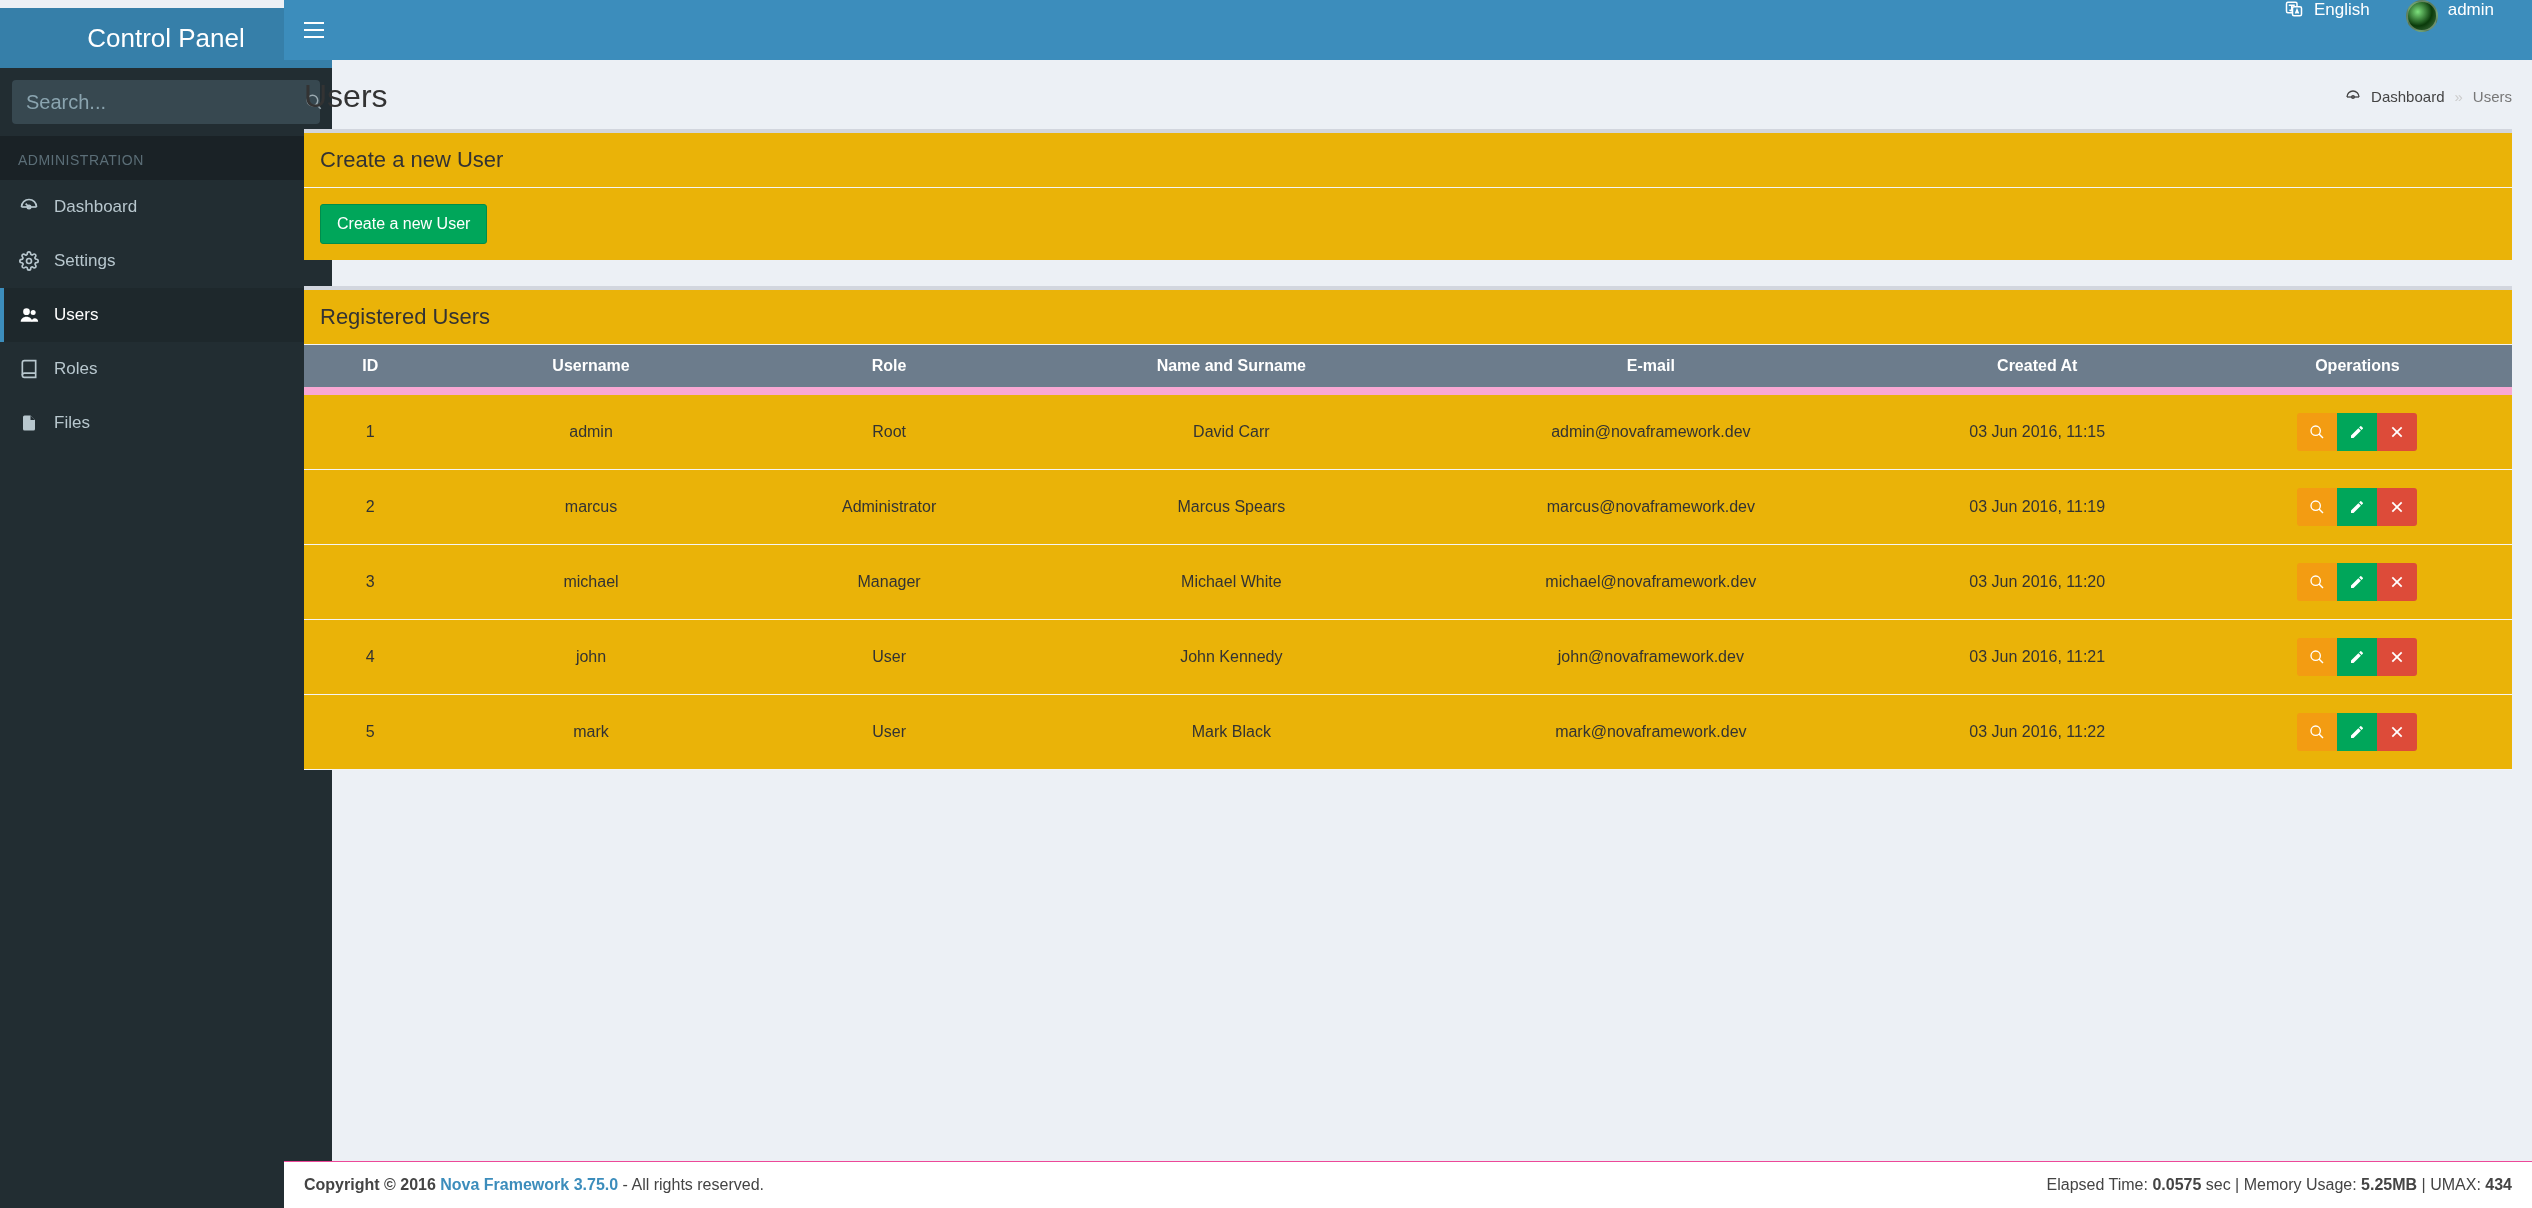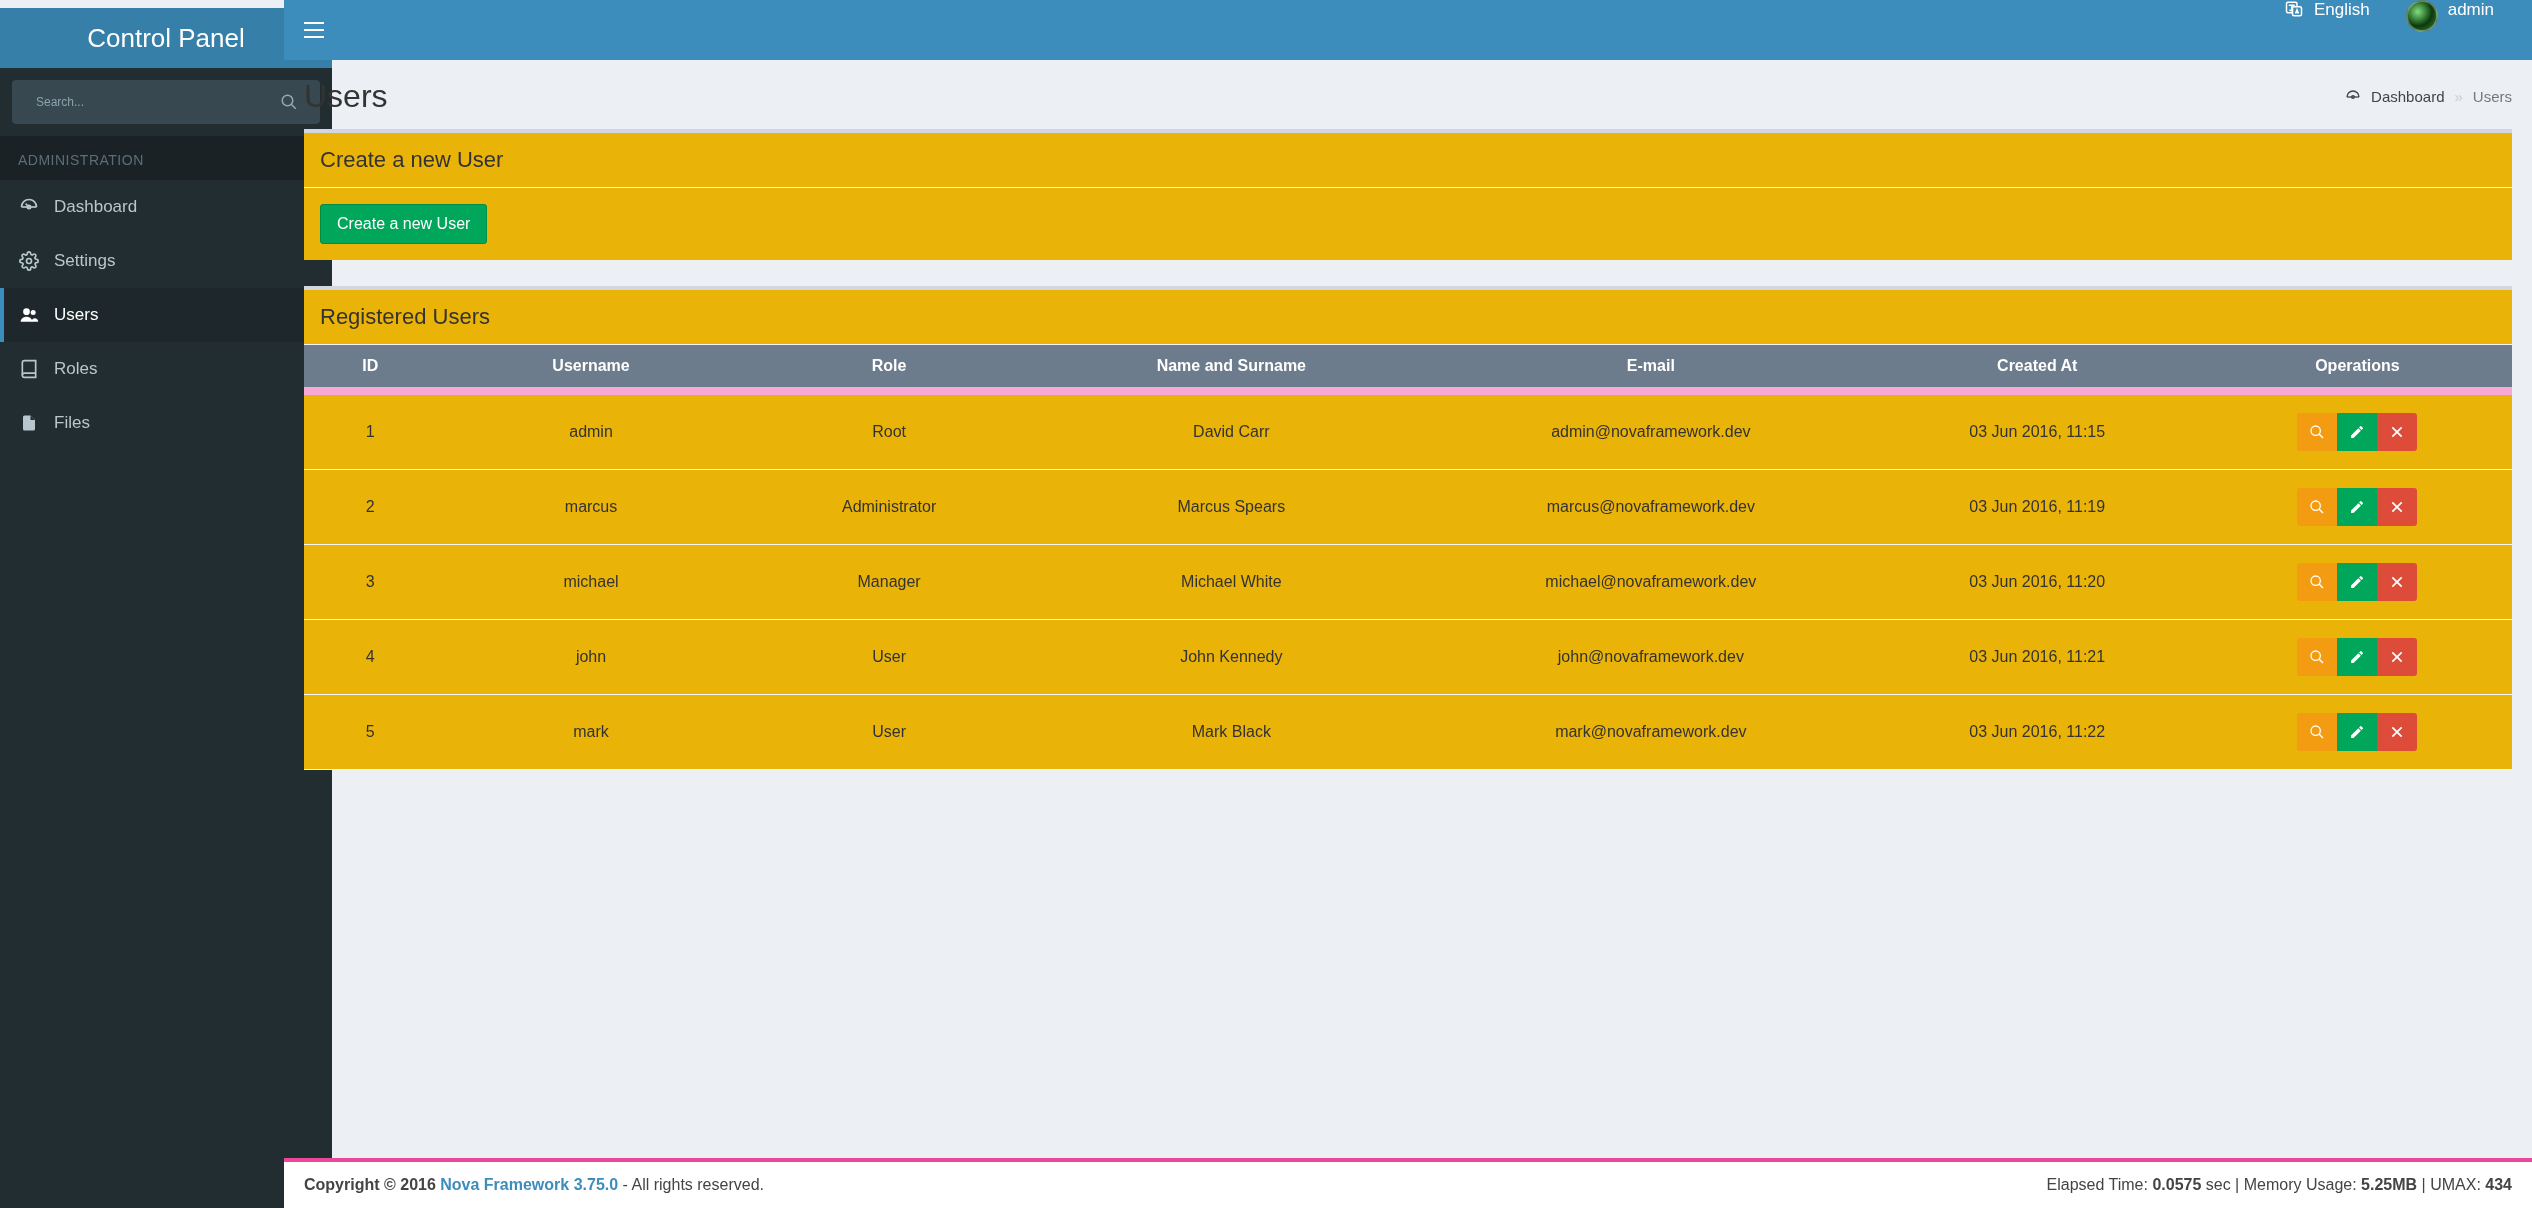--- a/index.html
+++ b/index.html
@@ -44,22 +44,22 @@
   height: 44px;
   display: flex;
   align-items: center;
 }
 .search-box input {
   flex: 1;
   background: transparent;
   border: none;
   outline: none;
   color: #eee;
-  font-size: 12px;
-  padding: 0 24px;
+  font-size: 20px;
+  padding: 0 14px;
 }
 .search-box input::placeholder { color: #8aa4af; }
 .search-box .sicon {
   width: 40px;
   text-align: center;
   color: #999;
 }
 .nav-header {
   color: #5b6e77;
   font-size: 14px;
@@ -197,21 +197,21 @@
 .ops a:first-child { border-radius: 3px 0 0 3px; }
 .ops a:last-child  { border-radius: 0 3px 3px 0; }
 .op-view { background: #f39c12; }
 .op-edit { background: #00a65a; }
 .op-del  { background: #dd4b39; }
 
 .footer {
   position: absolute;
   left: 284px; right: 0; bottom: 0;
   background: #fff;
-  border-top: 4px solid #ec4899;
+  border-top: 1px solid #ec4899;
   padding: 14px 20px;
   display: flex;
   align-items: center;
   font-size: 16px;
   color: #444;
 }
 .footer .fspacer { flex: 1; }
 .footer a { color: #3c8dbc; text-decoration: none; }
 .footer b { font-weight: 700; }
 

